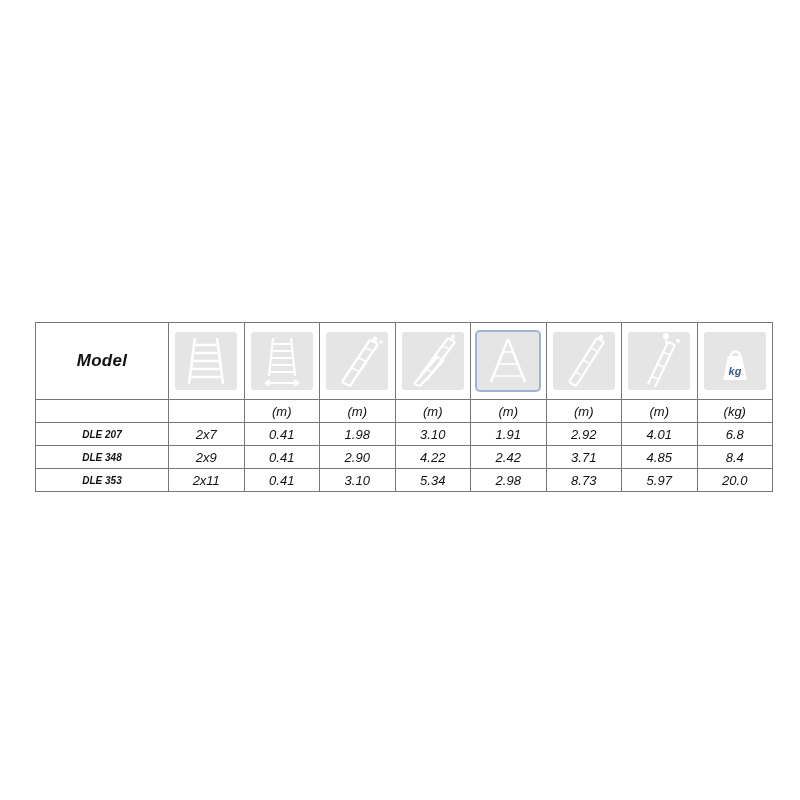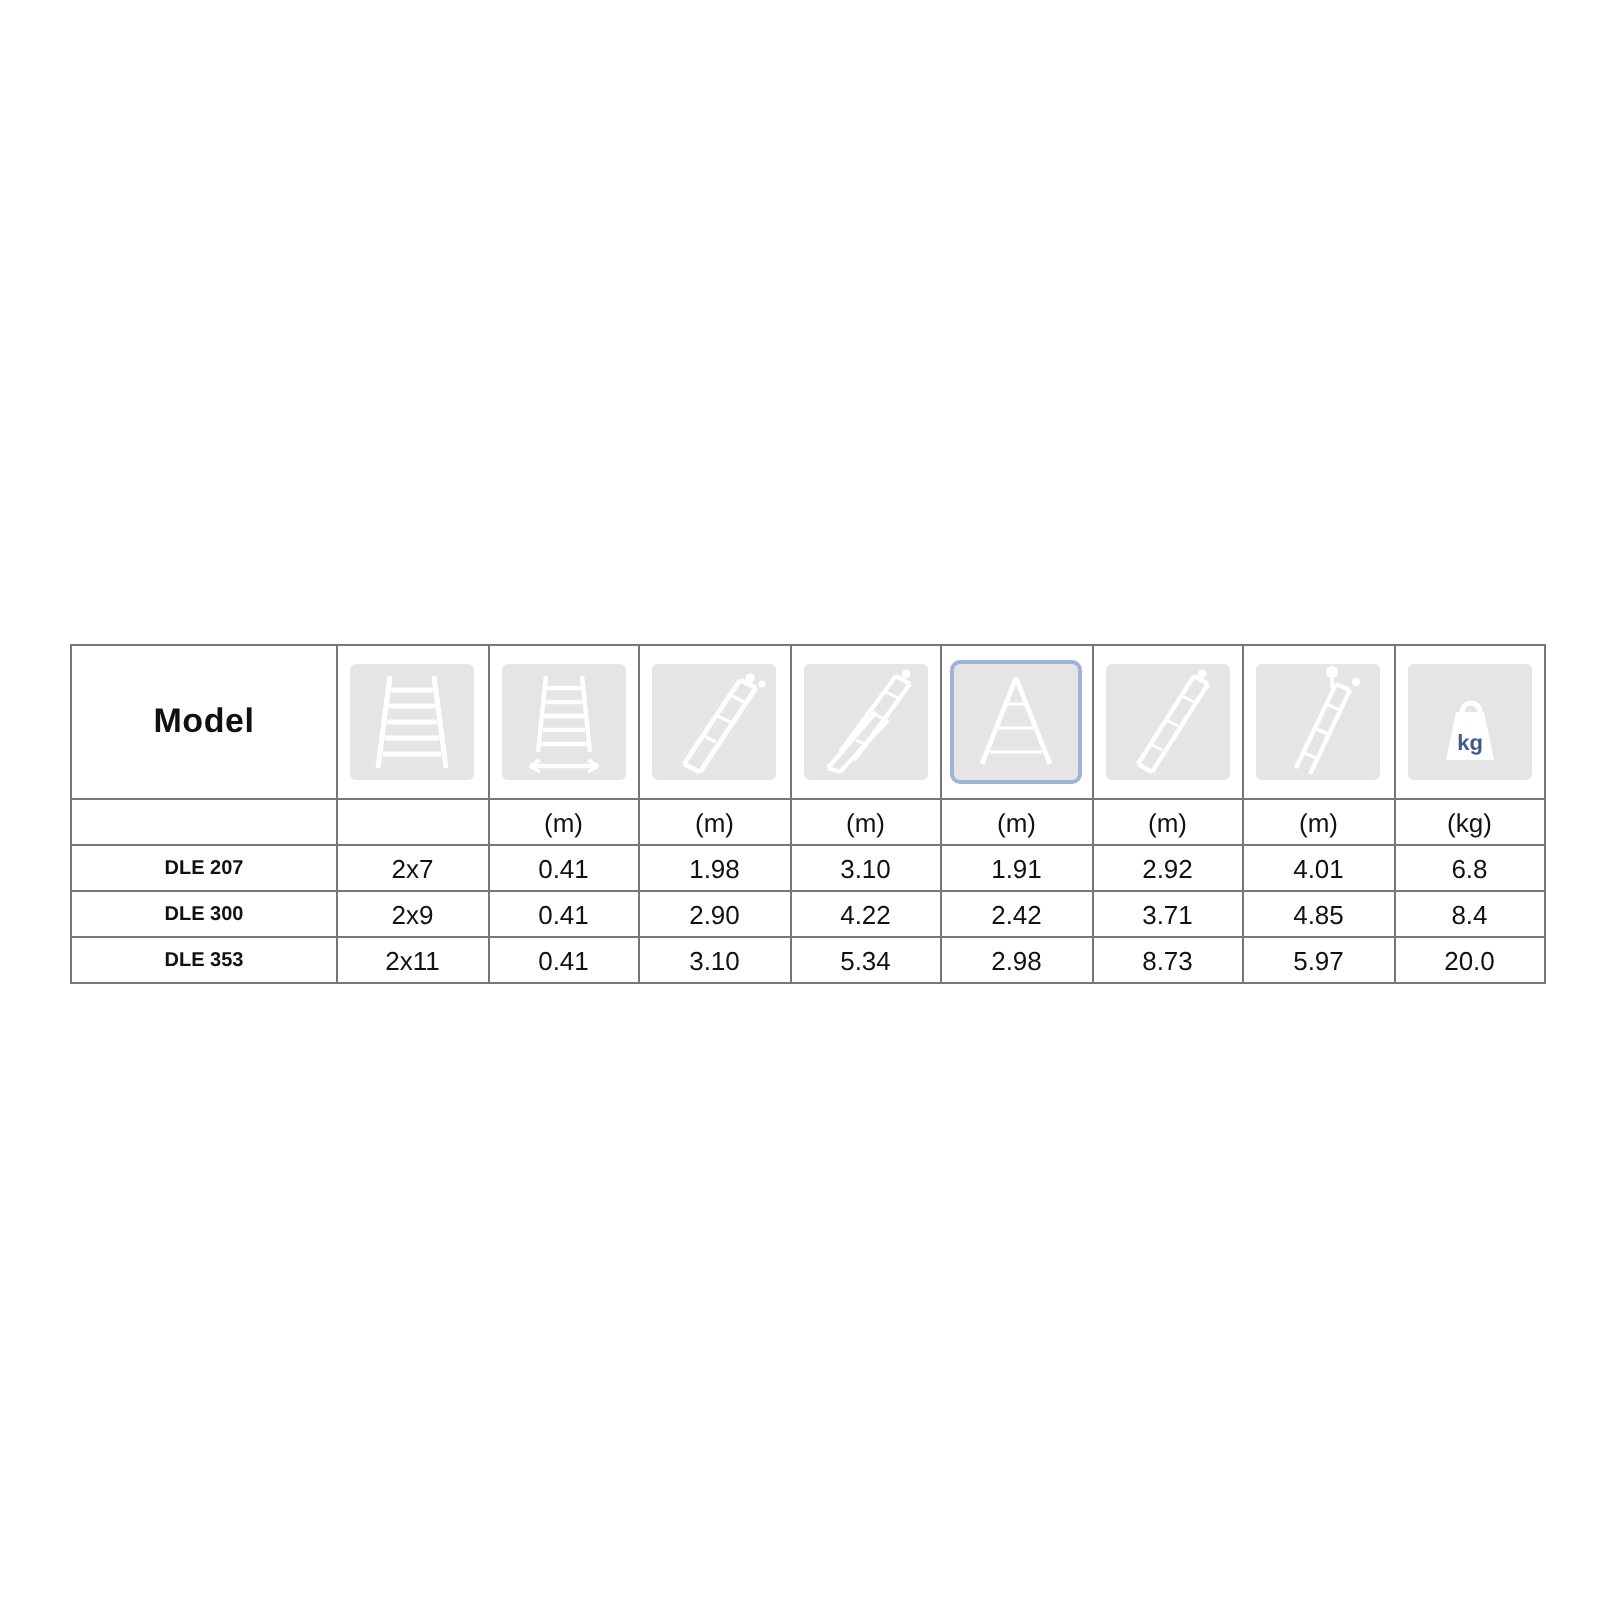--- a/index.html
+++ b/index.html
@@ -35,20 +35,21 @@
   .table-wrap {
     position: absolute;
     left: 35px;
     top: 322px;
     width: 737px;
   }
   table.spec {
     border-collapse: collapse;
     width: 737px;
     table-layout: fixed;
+    font-style: italic;
   }
   table.spec td, table.spec th {
     border: 1px solid #777777;
     padding: 0;
     text-align: center;
     vertical-align: middle;
     font-size: 13px;
     color: #111111;
   }
   col.c-model { width: 133px; }
@@ -265,21 +266,21 @@
           <td>0.41</td>
           <td>1.98</td>
           <td>3.10</td>
           <td>1.91</td>
           <td>2.92</td>
           <td>4.01</td>
           <td>6.8</td>
         </tr>
 
         <tr class="data-row">
-          <td class="model-cell">DLE 300</td>
+          <td class="model-cell">DLE 348</td>
           <td>2x9</td>
           <td>0.41</td>
           <td>2.90</td>
           <td>4.22</td>
           <td>2.42</td>
           <td>3.71</td>
           <td>4.85</td>
           <td>8.4</td>
         </tr>
 

